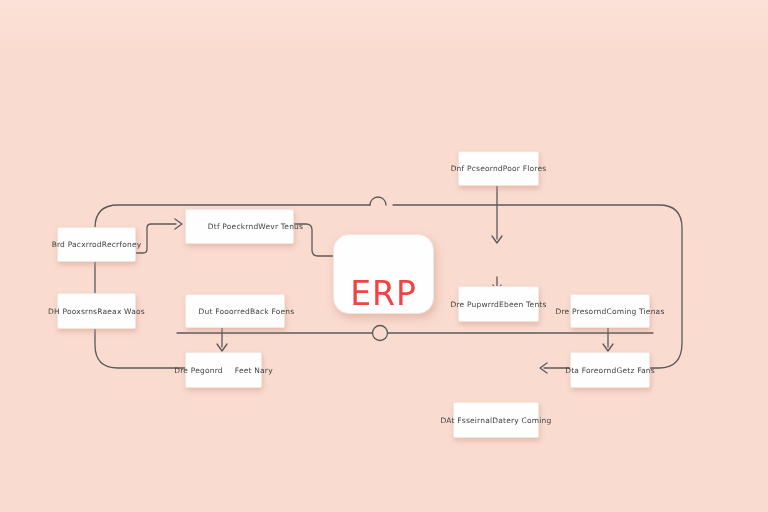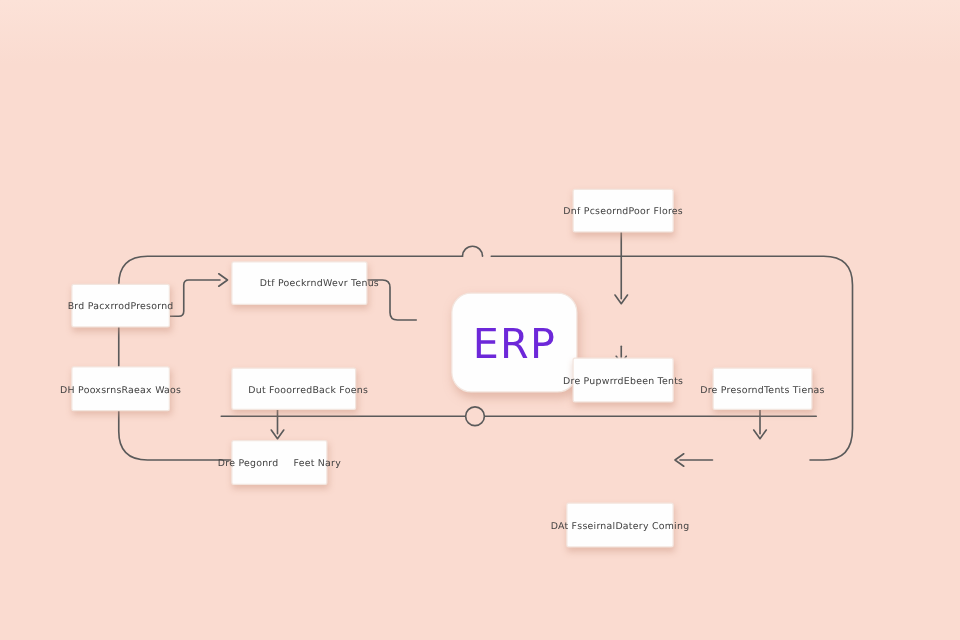--- a/index.html
+++ b/index.html
@@ -24,25 +24,24 @@
     line-height:11px;
     letter-spacing:.2px;
   }
   .node span{display:block;white-space:nowrap;}
   .erp{
     position:absolute;
     background:#fefefe;
     border:1px solid #f3e6df;
     border-radius:16px;
     box-shadow:2px 4px 8px rgba(205,150,130,0.5);
-    display:flex;align-items:center;justify-content:center;
-    color:#6d28d9;
+    display:flex;align-items:flex-end;justify-content:center;
+    color:#ef4444;
     font-size:33px;
     letter-spacing:1px;
-    margin-left:28px;
   }
 </style>
 </head>
 <body>
 
 <div id="stage">
 
   <svg id="wires" width="768" height="512" viewBox="0 0 768 512">
     <g fill="none" stroke="#5a5a5a" stroke-width="1.3" stroke-linecap="round" stroke-linejoin="round">
 
@@ -78,21 +77,21 @@
     </g>
   </svg>
 
   <div class="node" style="left:458px;top:151px;width:79px;height:33px;">
     <span>Dnf Pcseornd</span>
     <span>Poor Flores</span>
   </div>
 
   <div class="node" style="left:57px;top:227px;width:77px;height:33px;">
     <span>Brd Pacxrrod</span>
-    <span>Presornd</span>
+    <span>Recrfoney</span>
   </div>
 
   <div class="node" style="left:57px;top:293px;width:77px;height:34px;">
     <span>DH Pooxsrns</span>
     <span>Raeax Waos</span>
   </div>
 
   <div class="node" style="left:185px;top:209px;width:75px;height:33px;padding-left:32px;">
     <span>Dtf Poeckrnd</span>
     <span>Wevr Tenus</span>
@@ -118,17 +117,21 @@
     <span>Ebeen Tents</span>
   </div>
 
   <div class="node" style="left:453px;top:372px;width:84px;height:34px;margin-top:30px;">
     <span>DAt Fsseirnal</span>
     <span>Datery Coming</span>
   </div>
 
   <div class="node" style="left:570px;top:294px;width:78px;height:32px;">
     <span>Dre Presornd</span>
-    <span>Tents Tienas</span>
+    <span>Coming Tienas</span>
   </div>
 
+  <div class="node" style="left:570px;top:352px;width:78px;height:34px;">
+    <span>Dta Foreornd</span>
+    <span>Getz Fans</span>
+  </div>
 
 </div>
 
 </body></html>

